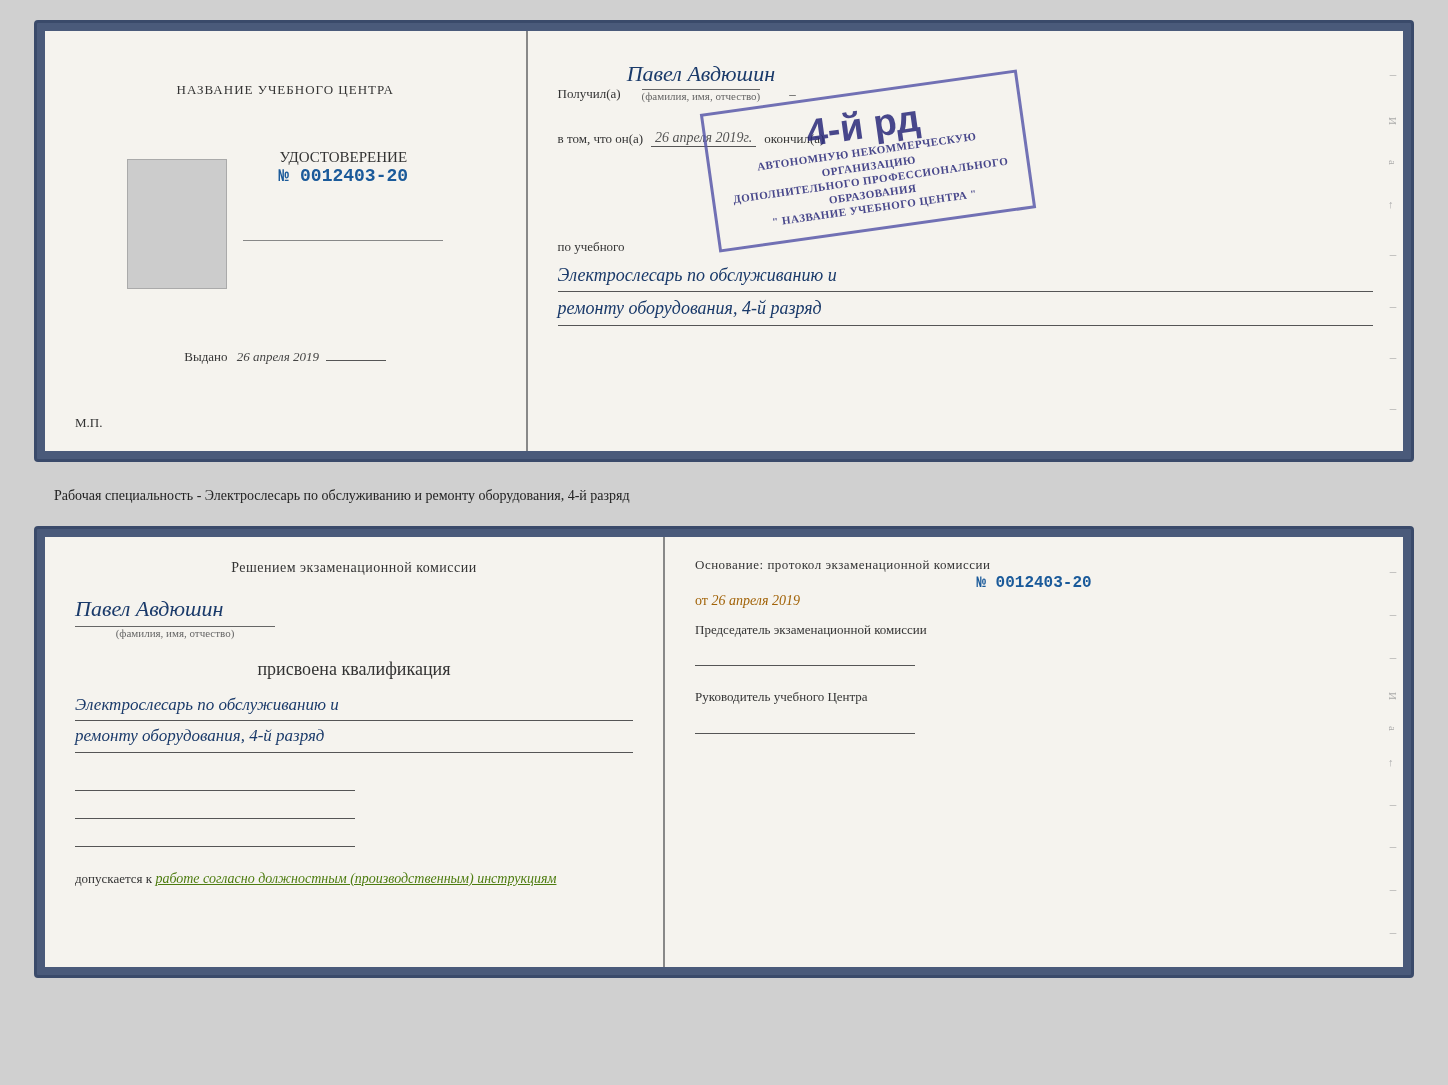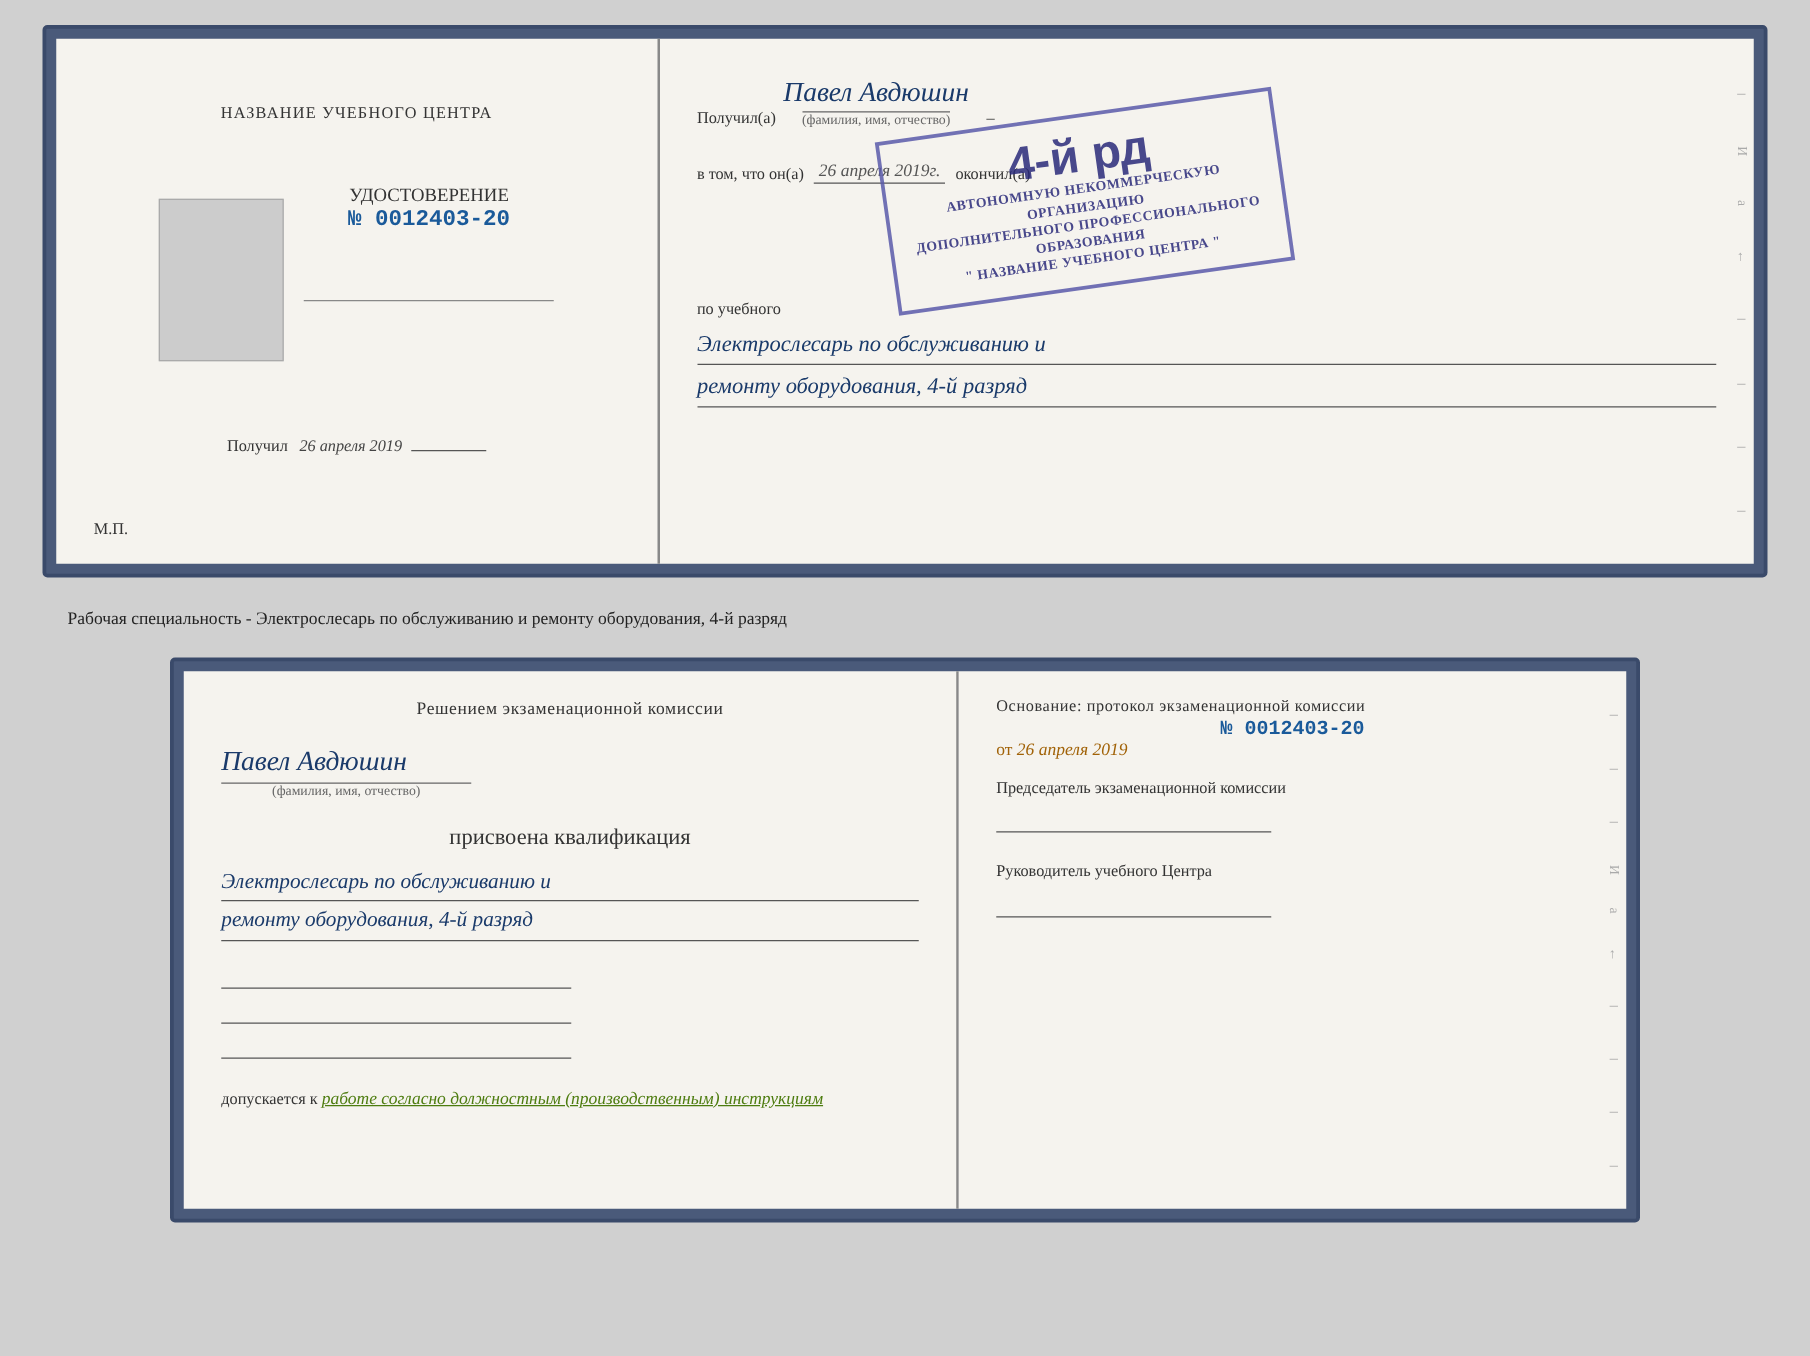--- a/index.html
+++ b/index.html
@@ -218,21 +218,21 @@
     .separator-text {
       font-size: 14px;
       color: #222;
       padding: 8px 0 4px 20px;
       line-height: 1.4;
       width: 1380px;
     }
 
     
     .bottom-row {
-      width: 1176px;
+      width: 1380px;
     }
 
     .bottom-left {
       width: 620px;
       min-height: 430px;
       border-right: 2px solid #888;
       padding: 20px 30px;
       display: flex;
       flex-direction: column;
       gap: 10px;
@@ -399,21 +399,21 @@
         <div style="display:flex; flex-direction:column; align-items:center; gap:24px; flex:1;">
           <div class="cert-number">
             <div>УДОСТОВЕРЕНИЕ</div>
             <div class="num">№ 0012403-20</div>
           </div>
           <div style="border-bottom:1px solid #888; width:200px; margin-top:30px;"></div>
         </div>
       </div>
       <div style="margin-top: 30px;">
         <div class="issued-line">
-          <span>Получил</span>
+          <span>Выдано</span>
           <span style="font-family:'Palatino Linotype',Palatino,serif; font-style:italic; color:#444; margin-left:6px;">26 апреля 2019</span>
           <span style="border-bottom:1px solid #555; display:inline-block; width:60px; margin-left:4px;"></span>
         </div>
       </div>
       <div class="mp-line" style="margin-top:20px;">М.П.</div>
     </div>
 
     <div class="document-page top-right" style="position:relative;">
 
       <div class="recipient-line">

